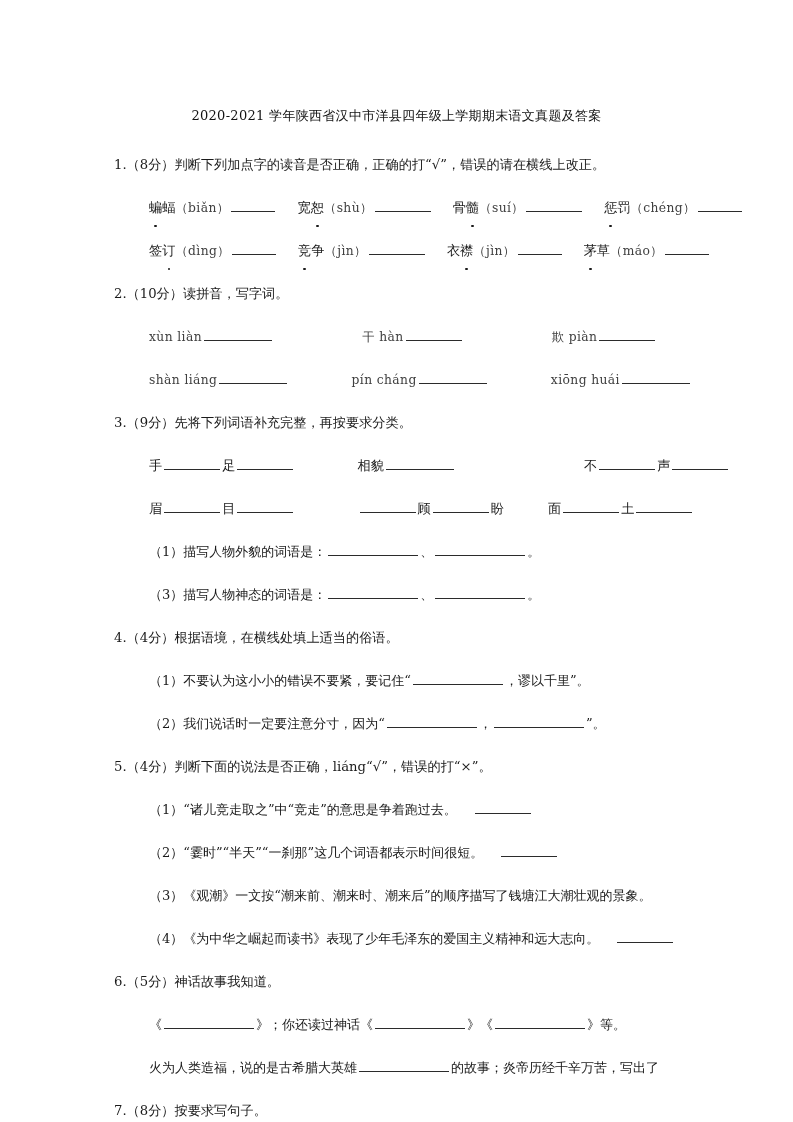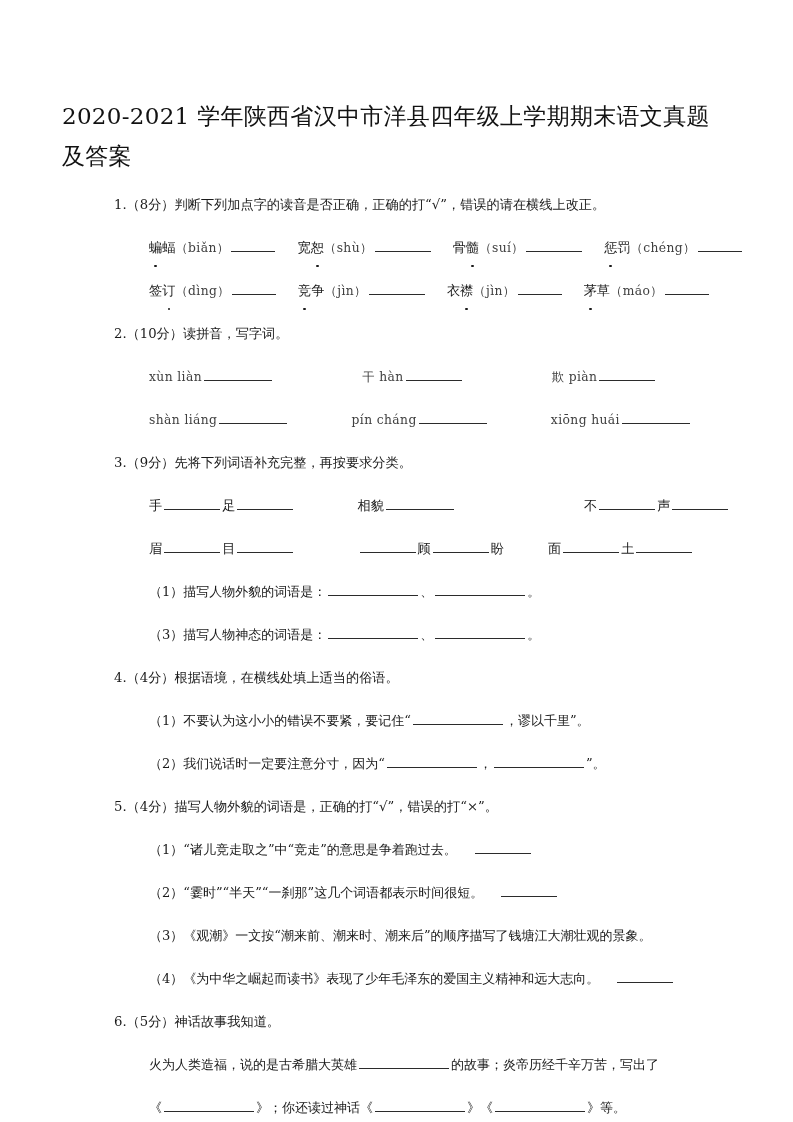--- a/index.html
+++ b/index.html
@@ -16,22 +16,22 @@
     overflow: hidden;
   }
   .page {
     position: relative;
     width: 793px;
     height: 1122px;
     box-sizing: border-box;
     padding: 0;
   }
   .title {
-    text-align: left;
-    font-size: 23px;
+    text-align: center;
+    font-size: 13px;
     line-height: 40px;
     letter-spacing: 0.3px;
     margin: 96px 62px 0 62px;
     color: #121212;
     font-family: "DejaVu Serif", "Liberation Serif", serif;
   }
   .body-area {
     margin: 14px 58px 0 58px;
   }
   .q {
@@ -158,29 +158,29 @@
     </div>
 
     <div class="q sub"><span>（1）描写人物外貌的词语是：</span><span class="bl bl-xxl"></span>、<span class="bl bl-xxl"></span>。</div>
     <div class="q sub"><span>（3）描写人物神态的词语是：</span><span class="bl bl-xxl"></span>、<span class="bl bl-xxl"></span>。</div>
 
     <div class="q q-head"><span>4.</span><span>（4分）</span><span>根据语境，在横线处填上适当的俗语。</span></div>
 
     <div class="q sub"><span>（1）不要认为这小小的错误不要紧，要记住“</span><span class="bl bl-xxl"></span><span>，谬以千里”。</span></div>
     <div class="q sub"><span>（2）我们说话时一定要注意分寸，因为“</span><span class="bl bl-xxl"></span><span>，</span><span class="bl bl-xxl"></span><span>”。</span></div>
 
-    <div class="q q-head"><span>5.</span><span>（4分）</span><span>描写人物外貌的词语是，正确的打“√”，错误的打“×”。</span></div>
+    <div class="q q-head"><span>5.</span><span>（4分）</span><span>判断下面的说法是否正确，liáng“√”，错误的打“×”。</span></div>
 
     <div class="q sub"><span>（1）“诸儿竞走取之”中“竞走”的意思是争着跑过去。</span><span class="gap-e"></span><span class="bl bl-m"></span></div>
     <div class="q sub"><span>（2）“霎时”“半天”“一刹那”这几个词语都表示时间很短。</span><span class="gap-e"></span><span class="bl bl-m"></span></div>
     <div class="q sub"><span>（3）《观潮》一文按“潮来前、潮来时、潮来后”的顺序描写了钱塘江大潮壮观的景象。</span></div>
     <div class="q sub"><span>（4）《为中华之崛起而读书》表现了少年毛泽东的爱国主义精神和远大志向。</span><span class="gap-e"></span><span class="bl bl-m"></span></div>
 
     <div class="q q-head"><span>6.</span><span>（5分）</span><span>神话故事我知道。</span></div>
 
+    <div class="q indent"><span>《</span><span class="bl bl-xxl"></span><span>》；你还读过神话《</span><span class="bl bl-xxl"></span><span>》《</span><span class="bl bl-xxl"></span><span>》等。</span></div>
     <div class="q indent"><span>火为人类造福，说的是古希腊大英雄</span><span class="bl bl-xxl"></span><span>的故事；炎帝历经千辛万苦，写出了</span></div>
-    <div class="q indent"><span>《</span><span class="bl bl-xxl"></span><span>》；你还读过神话《</span><span class="bl bl-xxl"></span><span>》《</span><span class="bl bl-xxl"></span><span>》等。</span></div>
 
     <div class="q q-head"><span>7.</span><span>（8分）</span><span>按要求写句子。</span></div>
 
   </div>
 
 </div>
 
 </body></html>

